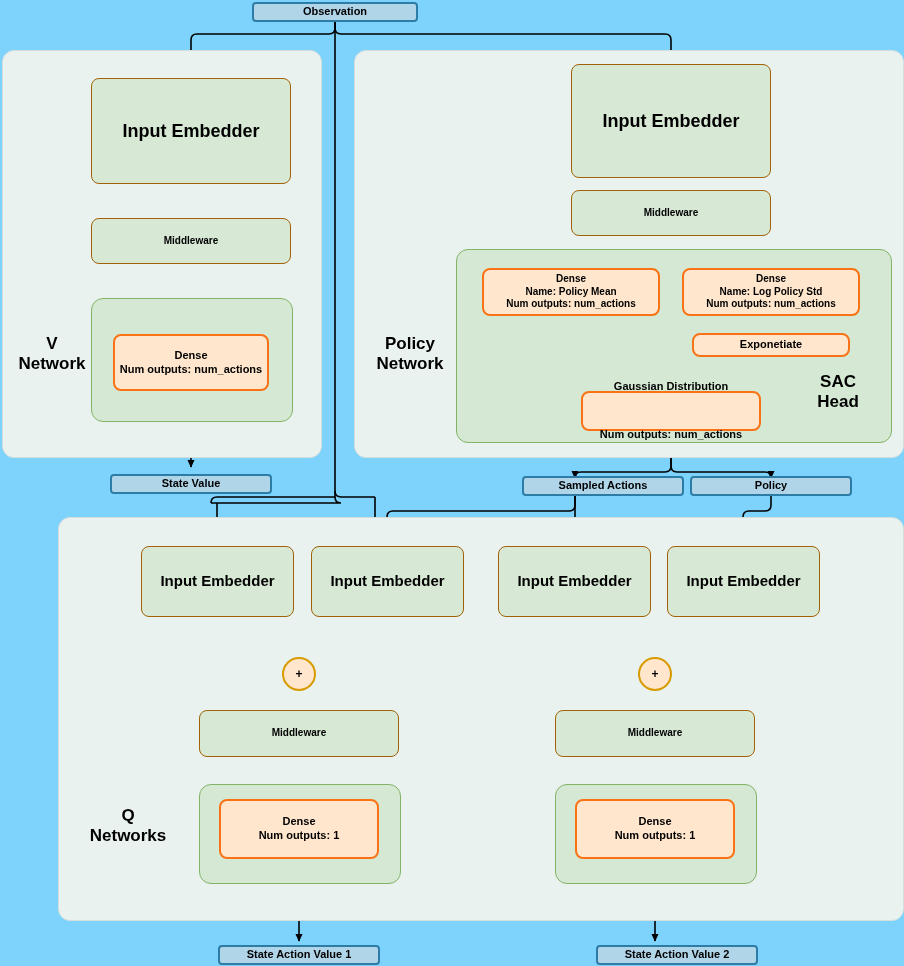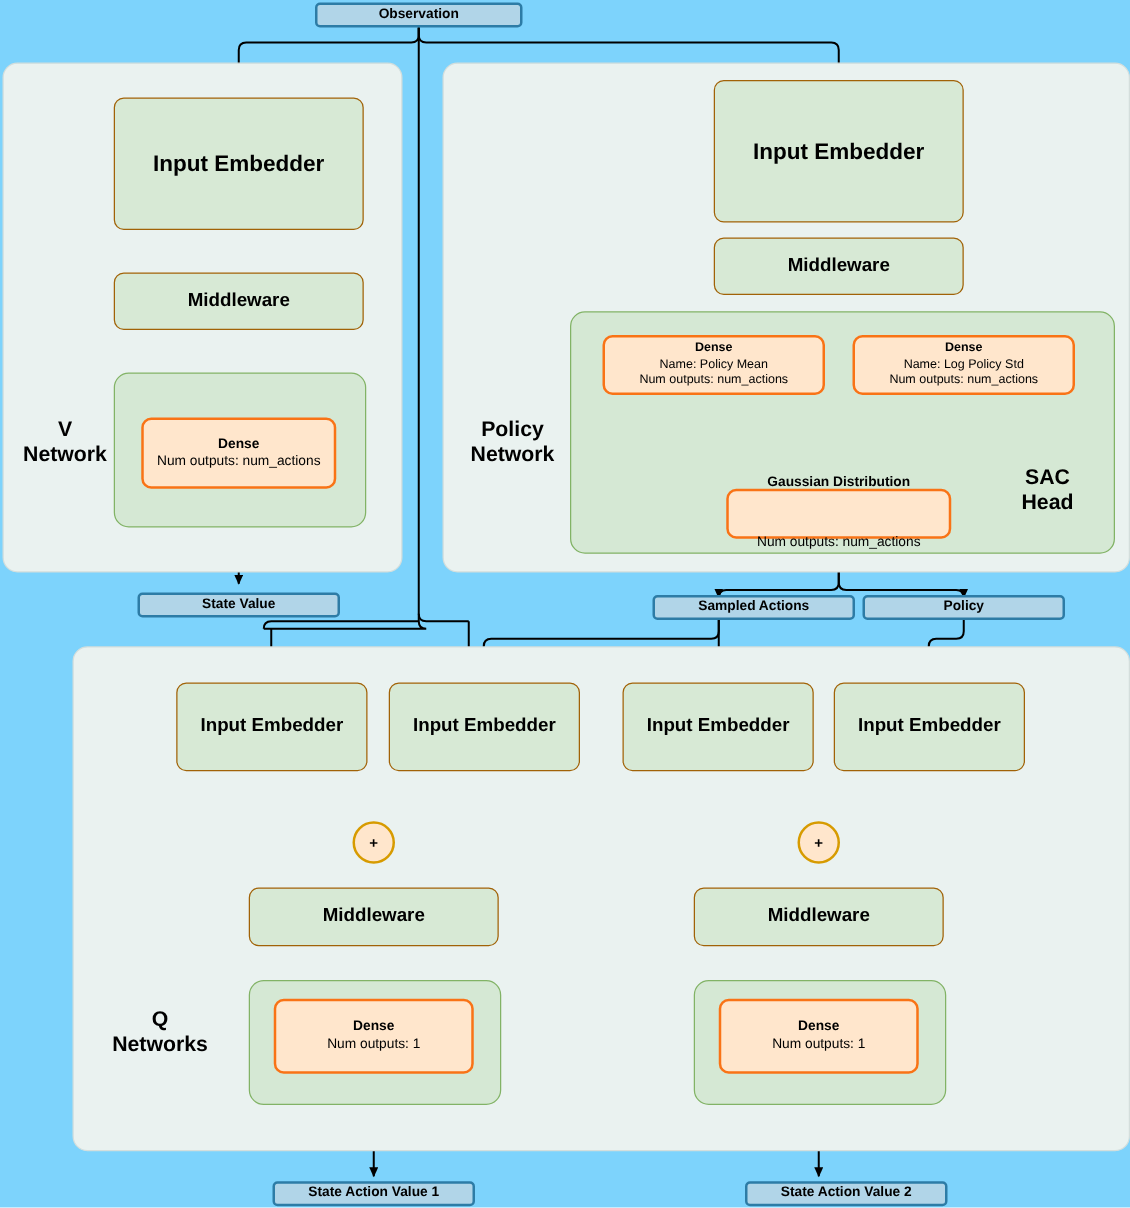--- a/index.html
+++ b/index.html
@@ -81,23 +81,23 @@
   .grp-label {
     position: absolute;
     font-weight: bold;
     font-size: 17px;
     color: #000000;
     text-align: center;
     line-height: 1.2;
     white-space: pre-line;
   }
   .t-title { font-weight: bold; }
-  .t-sub   { font-weight: normal; }
+  .t-sub   { font-weight: bold; }
   .fs18 { font-size: 18px; }
-  .fs16 { font-size: 15px; }
+  .fs16 { font-size: 10px; }
   .fs15 { font-size: 15px; }
   .fs11 { font-size: 11px; }
   .fs10 { font-size: 10px; }
 </style>
 </head>
 <body>
 
 <div id="diagram">
 
   <svg id="edges" viewBox="0 0 904 966" width="904" height="966">
@@ -208,20 +208,23 @@
     <span class="t-sub fs10">Name: Policy Mean</span>
     <span class="t-sub fs10">Num outputs: num_actions</span>
   </div>
 
   <div class="node orange" style="left:682px; top:268px; width:178px; height:48px;">
     <span class="t-title fs10">Dense</span>
     <span class="t-sub fs10">Name: Log Policy Std</span>
     <span class="t-sub fs10">Num outputs: num_actions</span>
   </div>
 
+  <div class="node orange" style="left:692px; top:333px; width:158px; height:24px;">
+    <span class="t-title fs11">Exponetiate</span>
+  </div>
 
   <div class="node orange" style="left:581px; top:391px; width:180px; height:40px;gap:34px;">
     <span class="t-title fs11">Gaussian Distribution</span>
     <span class="t-sub fs11">Num outputs: num_actions</span>
   </div>
 
   <div class="node blue" style="left:494px; top:476px; width:162px; height:20px;margin-left:28px;">
     <span>Sampled Actions</span>
   </div>
 

